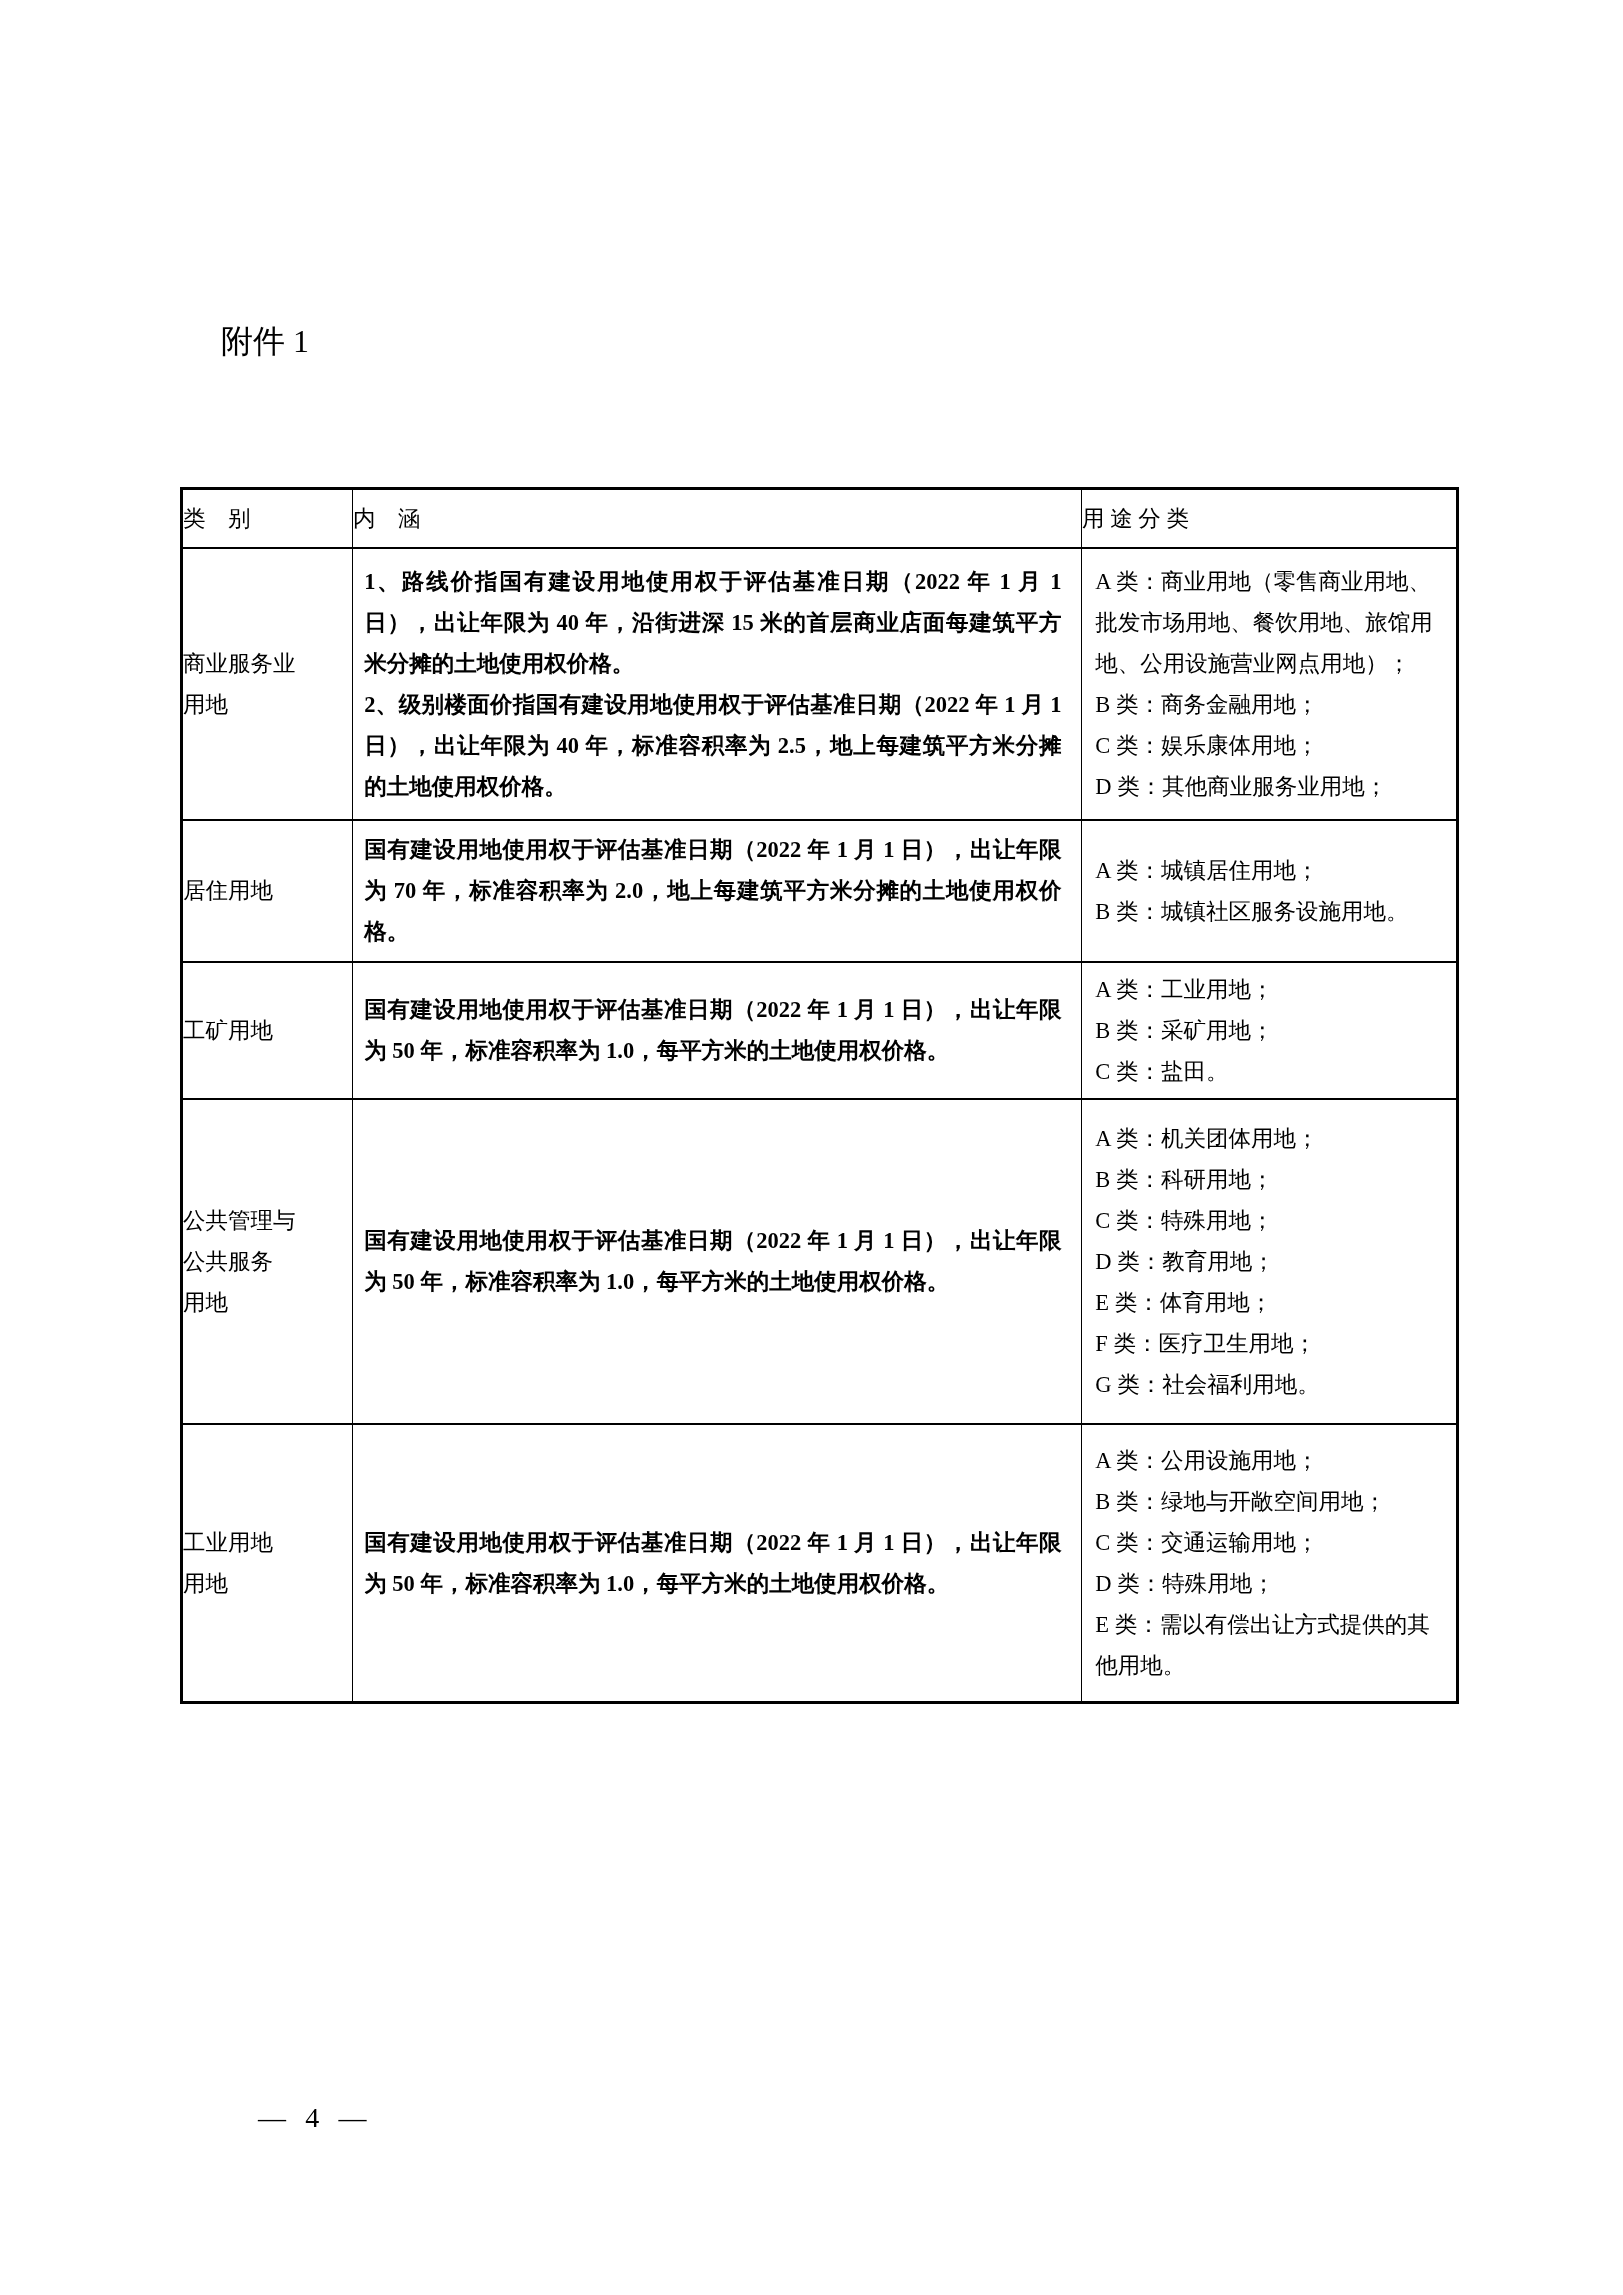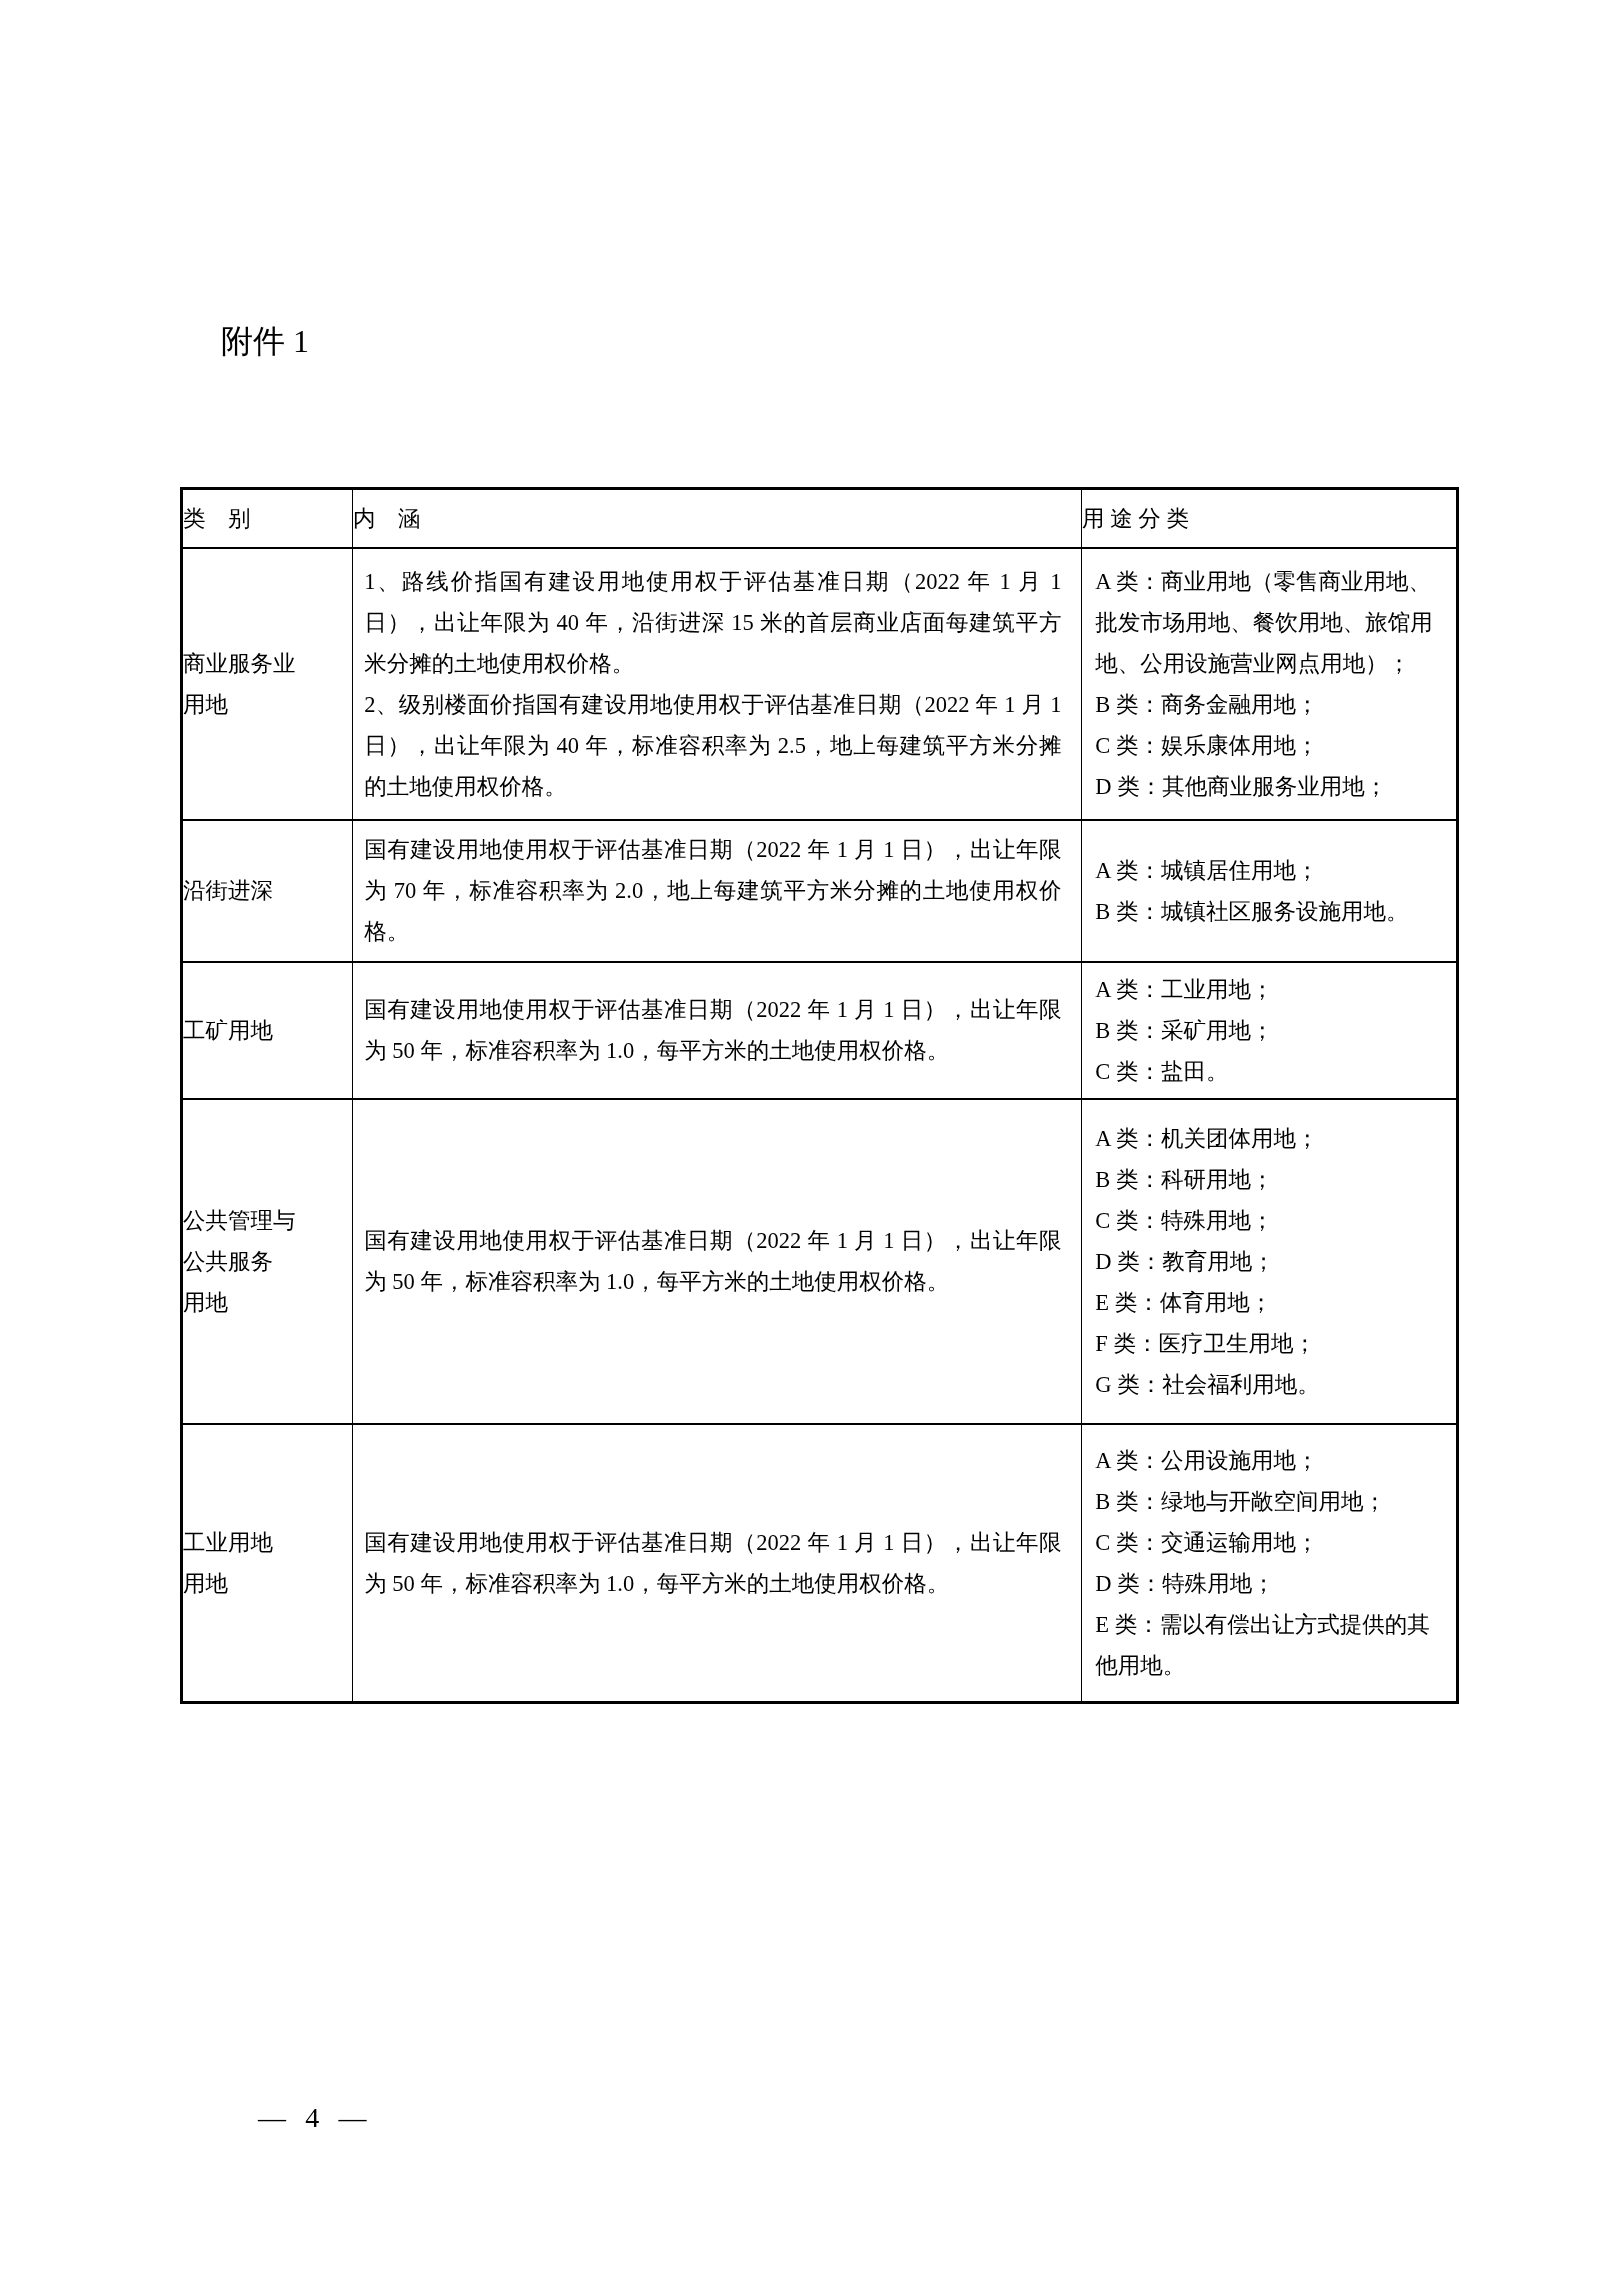--- a/index.html
+++ b/index.html
@@ -60,20 +60,21 @@
     white-space: pre;
   }
   td.cat {
     text-align: left;
     white-space: pre-line;
   }
   td.def {
     text-align: justify;
     padding: 0 19.4px 0 11.2px;
     white-space: pre-line;
+    font-weight: bold;
   }
   td.use {
     text-align: left;
     padding: 0 9.2px 0 13.3px;
     white-space: pre-line;
   }
   .footer {
     position: absolute;
     left: 258px;
     top: 2102px;
@@ -108,21 +109,21 @@
         <td class="cat">商业服务业
 用地</td>
         <td class="def">1、路线价指国有建设用地使用权于评估基准日期（2022 年 1 月 1 日），出让年限为 40 年，沿街进深 15 米的首层商业店面每建筑平方米分摊的土地使用权价格。
 2、级别楼面价指国有建设用地使用权于评估基准日期（2022 年 1 月 1 日），出让年限为 40 年，标准容积率为 2.5，地上每建筑平方米分摊的土地使用权价格。</td>
         <td class="use">A 类：商业用地（零售商业用地、批发市场用地、餐饮用地、旅馆用地、公用设施营业网点用地）；
 B 类：商务金融用地；
 C 类：娱乐康体用地；
 D 类：其他商业服务业用地；</td>
       </tr>
       <tr style="height:142px">
-        <td class="cat">沿街进深</td>
+        <td class="cat">居住用地</td>
         <td class="def">国有建设用地使用权于评估基准日期（2022 年 1 月 1 日），出让年限为 70 年，标准容积率为 2.0，地上每建筑平方米分摊的土地使用权价格。</td>
         <td class="use">A 类：城镇居住用地；
 B 类：城镇社区服务设施用地。</td>
       </tr>
       <tr style="height:137px">
         <td class="cat">工矿用地</td>
         <td class="def">国有建设用地使用权于评估基准日期（2022 年 1 月 1 日），出让年限为 50 年，标准容积率为 1.0，每平方米的土地使用权价格。</td>
         <td class="use">A 类：工业用地；
 B 类：采矿用地；
 C 类：盐田。</td>

